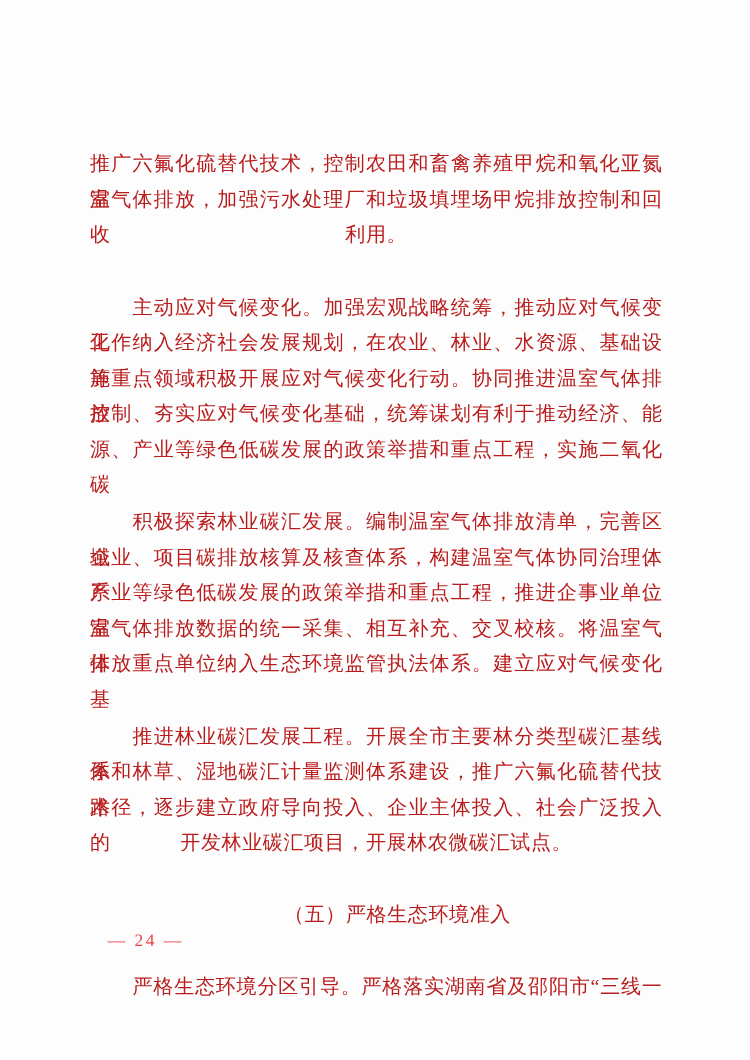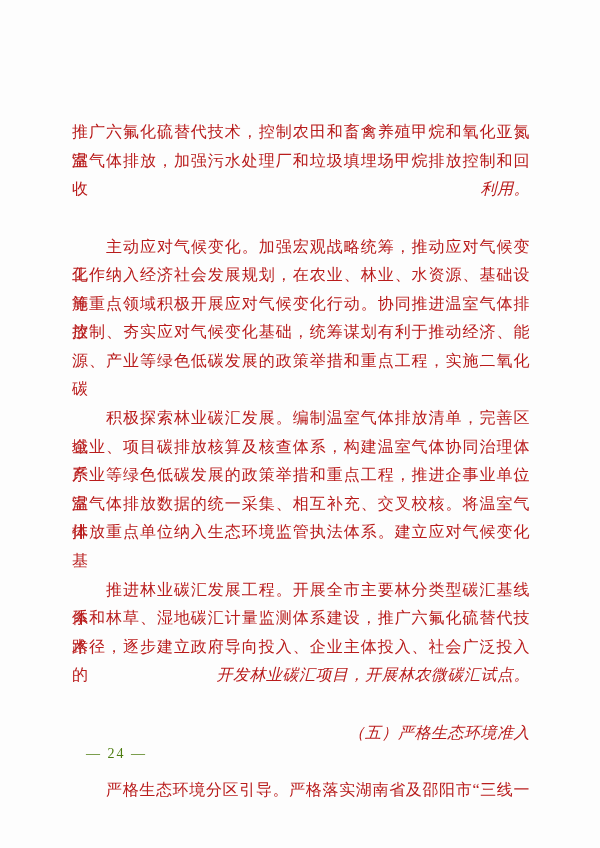--- a/index.html
+++ b/index.html
@@ -29,37 +29,36 @@
     white-space: nowrap;
   }
   
   .line.fill {
     text-align: justify;
     text-align-last: justify;
     white-space: normal;
   }
   
   .line.end {
-    text-align: right;
-    font-style: italic;
+    text-align: center;
   }
   .line.indent {
     text-indent: 34px;
     margin-top: 29px;
   }
   .heading .line {
     font-weight: 400;
   }
   .footer {
     position: absolute;
     left: 86px;
     top: 746px;
     font-size: 14px;
     letter-spacing: 2px;
-    color: #4d7c0f;
+    color: #ef4444;
   }
 </style>
 </head>
 <body>
 
 <div class="page">
   <div class="content">
 
     <div class="paragraph">
       <div class="line fill">推广六氟化硫替代技术，控制农田和畜禽养殖甲烷和氧化亚氮温</div>

